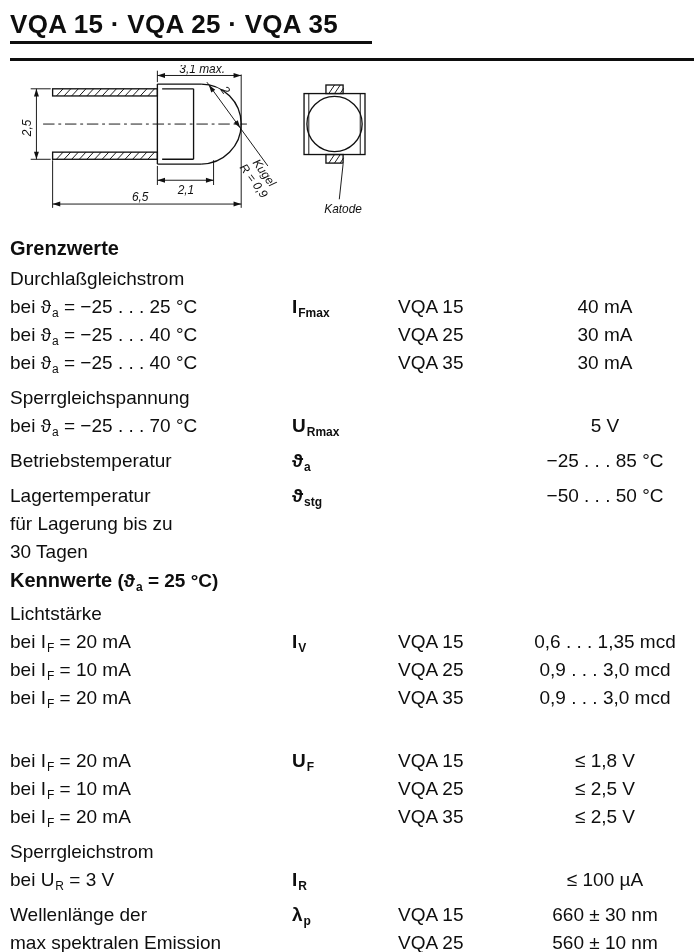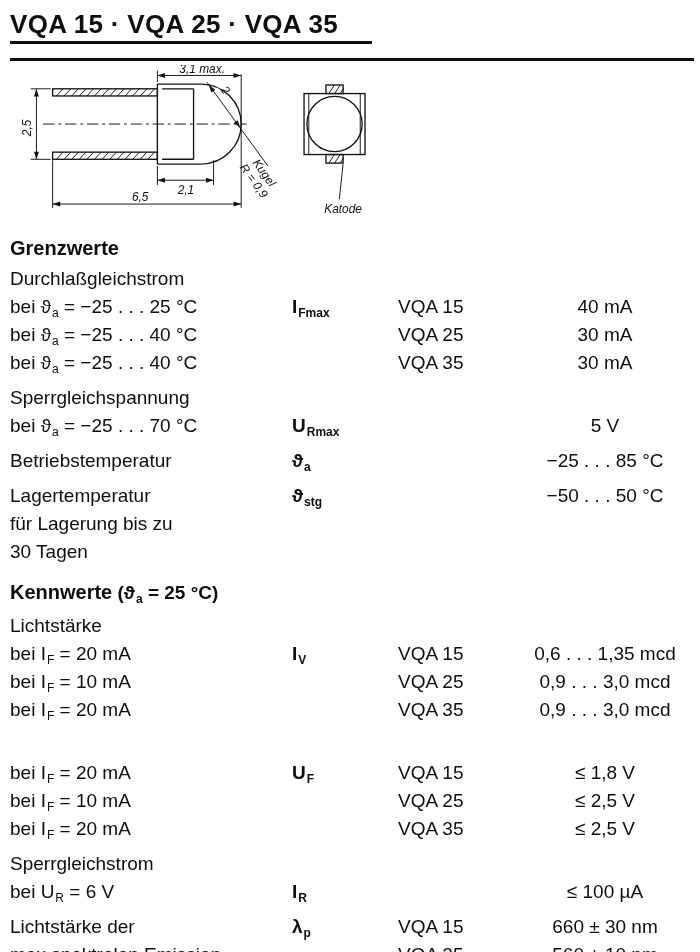--- a/index.html
+++ b/index.html
@@ -15,21 +15,21 @@
   .title-underline { width:362px; height:3px; background:#0e0e0e; margin-top:3px; }
   .full-rule { height:3px; background:#0e0e0e; margin-top:14px; }
 
   .drawing-wrap { display:flex; justify-content:flex-start; padding:4px 2px 2px 0; }
   svg text { font-family:"Liberation Sans", sans-serif; font-size:12.5px; font-style:italic; fill:#111; }
   svg .ln  { stroke:#111; stroke-width:1.4; fill:none; }
   svg .thin{ stroke-width:1; }
   svg .fillb { fill:#111; stroke:none; }
 
   h2.section-heading { font-size:20px; font-weight:bold; margin:8px 0 5px 0; line-height:26px; }
-  h2.section-heading.kenn { margin-top:12px; }
+  h2.section-heading.kenn { margin-top:0; }
   .cond { font-weight:bold; font-size:19px; }
 
   .rows { }
   .row { display:grid; grid-template-columns:282px 106px 122px 1fr; font-size:19px; line-height:25px; }
   .row.gap { margin-top:7px; }
   .cell.sym  { font-weight:bold; }
   .cell.type { font-weight:normal; }
   .cell.val  { text-align:center; padding-right:4px; white-space:nowrap; }
   .sub { font-size:12px; position:relative; top:4px; margin-left:1px; font-weight:inherit; }
 </style>
@@ -204,27 +204,27 @@
     <div class="cell type">VQA 35</div>
     <div class="cell val">≤ 2,5 V</div>
   </div>
       <div class="row header gap">
     <div class="cell desc"><span>Sperrgleichstrom</span><span class="sub"></span><span></span></div>
     <div class="cell sym"><span></span><span class="sub"></span></div>
     <div class="cell type"></div>
     <div class="cell val"></div>
   </div>
       <div class="row data">
-    <div class="cell desc"><span>bei U</span><span class="sub">R</span><span> = 6 V</span></div>
+    <div class="cell desc"><span>bei U</span><span class="sub">R</span><span> = 3 V</span></div>
     <div class="cell sym"><span>I</span><span class="sub">R</span></div>
     <div class="cell type"></div>
     <div class="cell val">≤ 100 µA</div>
   </div>
       <div class="row data gap">
-    <div class="cell desc"><span>Lichtstärke der</span><span class="sub"></span><span></span></div>
+    <div class="cell desc"><span>Wellenlänge der</span><span class="sub"></span><span></span></div>
     <div class="cell sym"><span>λ</span><span class="sub">p</span></div>
     <div class="cell type">VQA 15</div>
     <div class="cell val">660 ± 30 nm</div>
   </div>
       <div class="row data">
     <div class="cell desc"><span>max spektralen Emission</span><span class="sub"></span><span></span></div>
     <div class="cell sym"><span></span><span class="sub"></span></div>
     <div class="cell type">VQA 25</div>
     <div class="cell val">560 ± 10 nm</div>
   </div>

